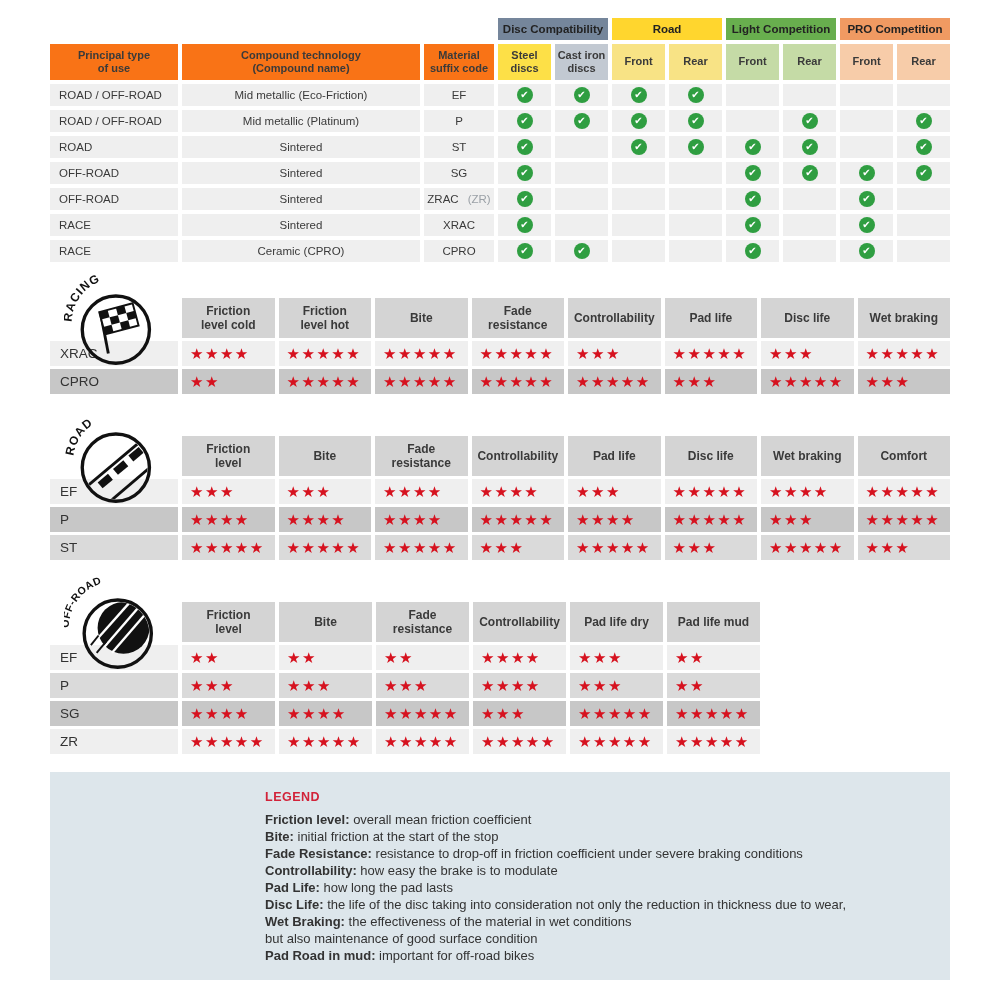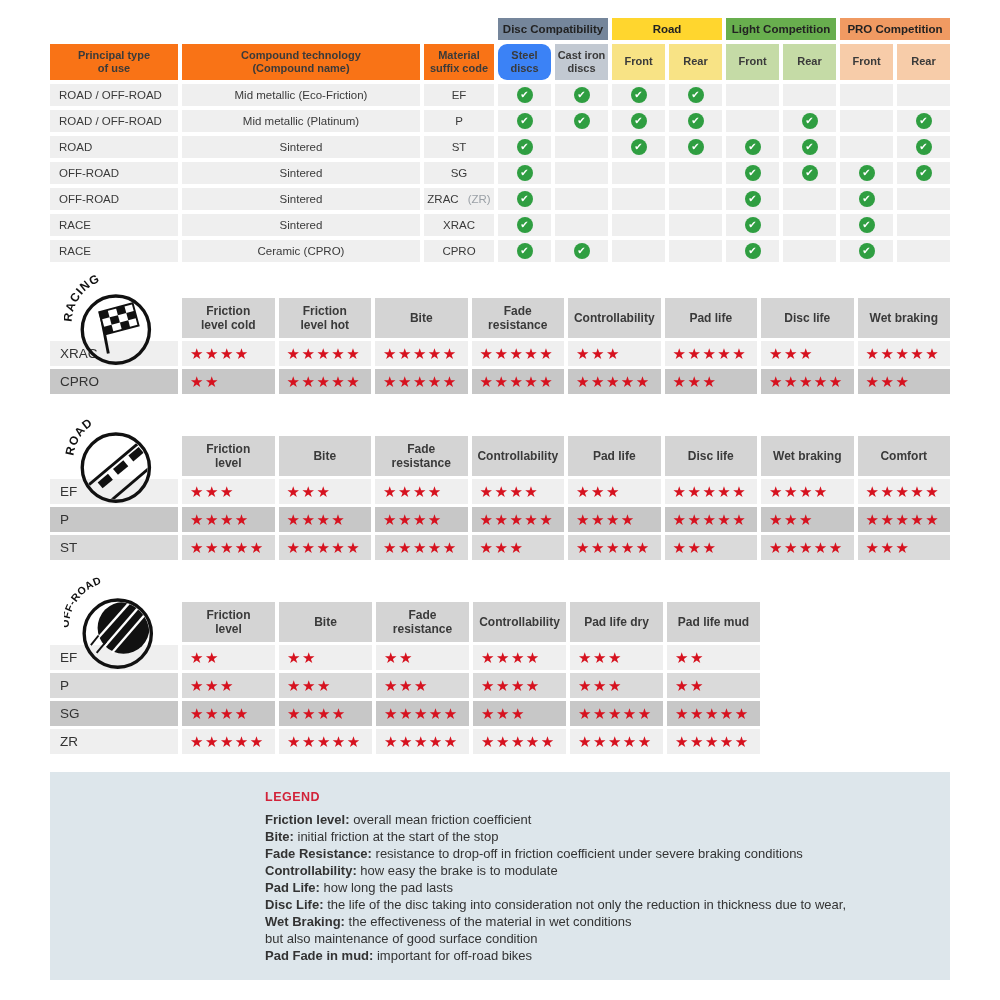--- a/index.html
+++ b/index.html
@@ -51,21 +51,21 @@
         <div class="group-header" style="grid-column: 4 / span 2; background: rgb(117, 134, 155);">Disc Compatibility</div>
         <div class="group-header" style="grid-column: 6 / span 2; background: rgb(255, 214, 46);">Road</div>
         <div class="group-header" style="grid-column: 8 / span 2; background: rgb(104, 174, 78);">Light Competition</div>
         <div class="group-header" style="grid-column: 10 / span 2; background: rgb(240, 154, 98);">PRO Competition</div>
         <div class="ch" style="grid-area: 2 / 1;">Principal type
 of use</div>
         <div class="ch" style="grid-area: 2 / 2;">Compound technology
 (Compound name)</div>
         <div class="ch" style="grid-area: 2 / 3;">Material
 suffix code</div>
-        <div class="ch" style="grid-area: 2 / 4; background: #3b82f6; border-radius: 9px;">Steel
+        <div class="ch" style="grid-area: 2 / 4; background: #fde047;">Steel
 discs</div>
         <div class="ch" style="grid-area: 2 / 5; background: rgb(194, 201, 210);">Cast iron
 discs</div>
         <div class="ch" style="grid-area: 2 / 6; background: rgb(248, 227, 133);">Front</div>
         <div class="ch" style="grid-area: 2 / 7; background: rgb(248, 227, 133);">Rear</div>
         <div class="ch" style="grid-area: 2 / 8; background: rgb(197, 219, 166);">Front</div>
         <div class="ch" style="grid-area: 2 / 9; background: rgb(197, 219, 166);">Rear</div>
         <div class="ch" style="grid-area: 2 / 10; background: rgb(247, 204, 169);">Front</div>
         <div class="ch" style="grid-area: 2 / 11; background: rgb(247, 204, 169);">Rear</div>
         <div class="cell cuse" style="grid-area: 3 / 1;">ROAD / OFF-ROAD</div>
@@ -403,17 +403,17 @@
     <div class="legend-title">LEGEND</div>
     <div id="legend-lines">
         <div class="legend-line"><b>Friction level:</b> overall mean friction coefficient</div>
         <div class="legend-line"><b>Bite:</b> initial friction at the start of the stop</div>
         <div class="legend-line"><b>Fade Resistance:</b> resistance to drop-off in friction coefficient under severe braking conditions</div>
         <div class="legend-line"><b>Controllability:</b> how easy the brake is to modulate</div>
         <div class="legend-line"><b>Pad Life:</b> how long the pad lasts</div>
         <div class="legend-line"><b>Disc Life:</b> the life of the disc taking into consideration not only the reduction in thickness due to wear,</div>
         <div class="legend-line"><b>Wet Braking:</b> the effectiveness of the material in wet conditions</div>
         <div class="legend-line">but also maintenance of good surface condition</div>
-        <div class="legend-line"><b>Pad Fade in mud:</b> important for off-road bikes</div>
+        <div class="legend-line"><b>Pad Road in mud:</b> important for off-road bikes</div>
       </div>
   </section>
 
 </div>
 
 </body></html>

